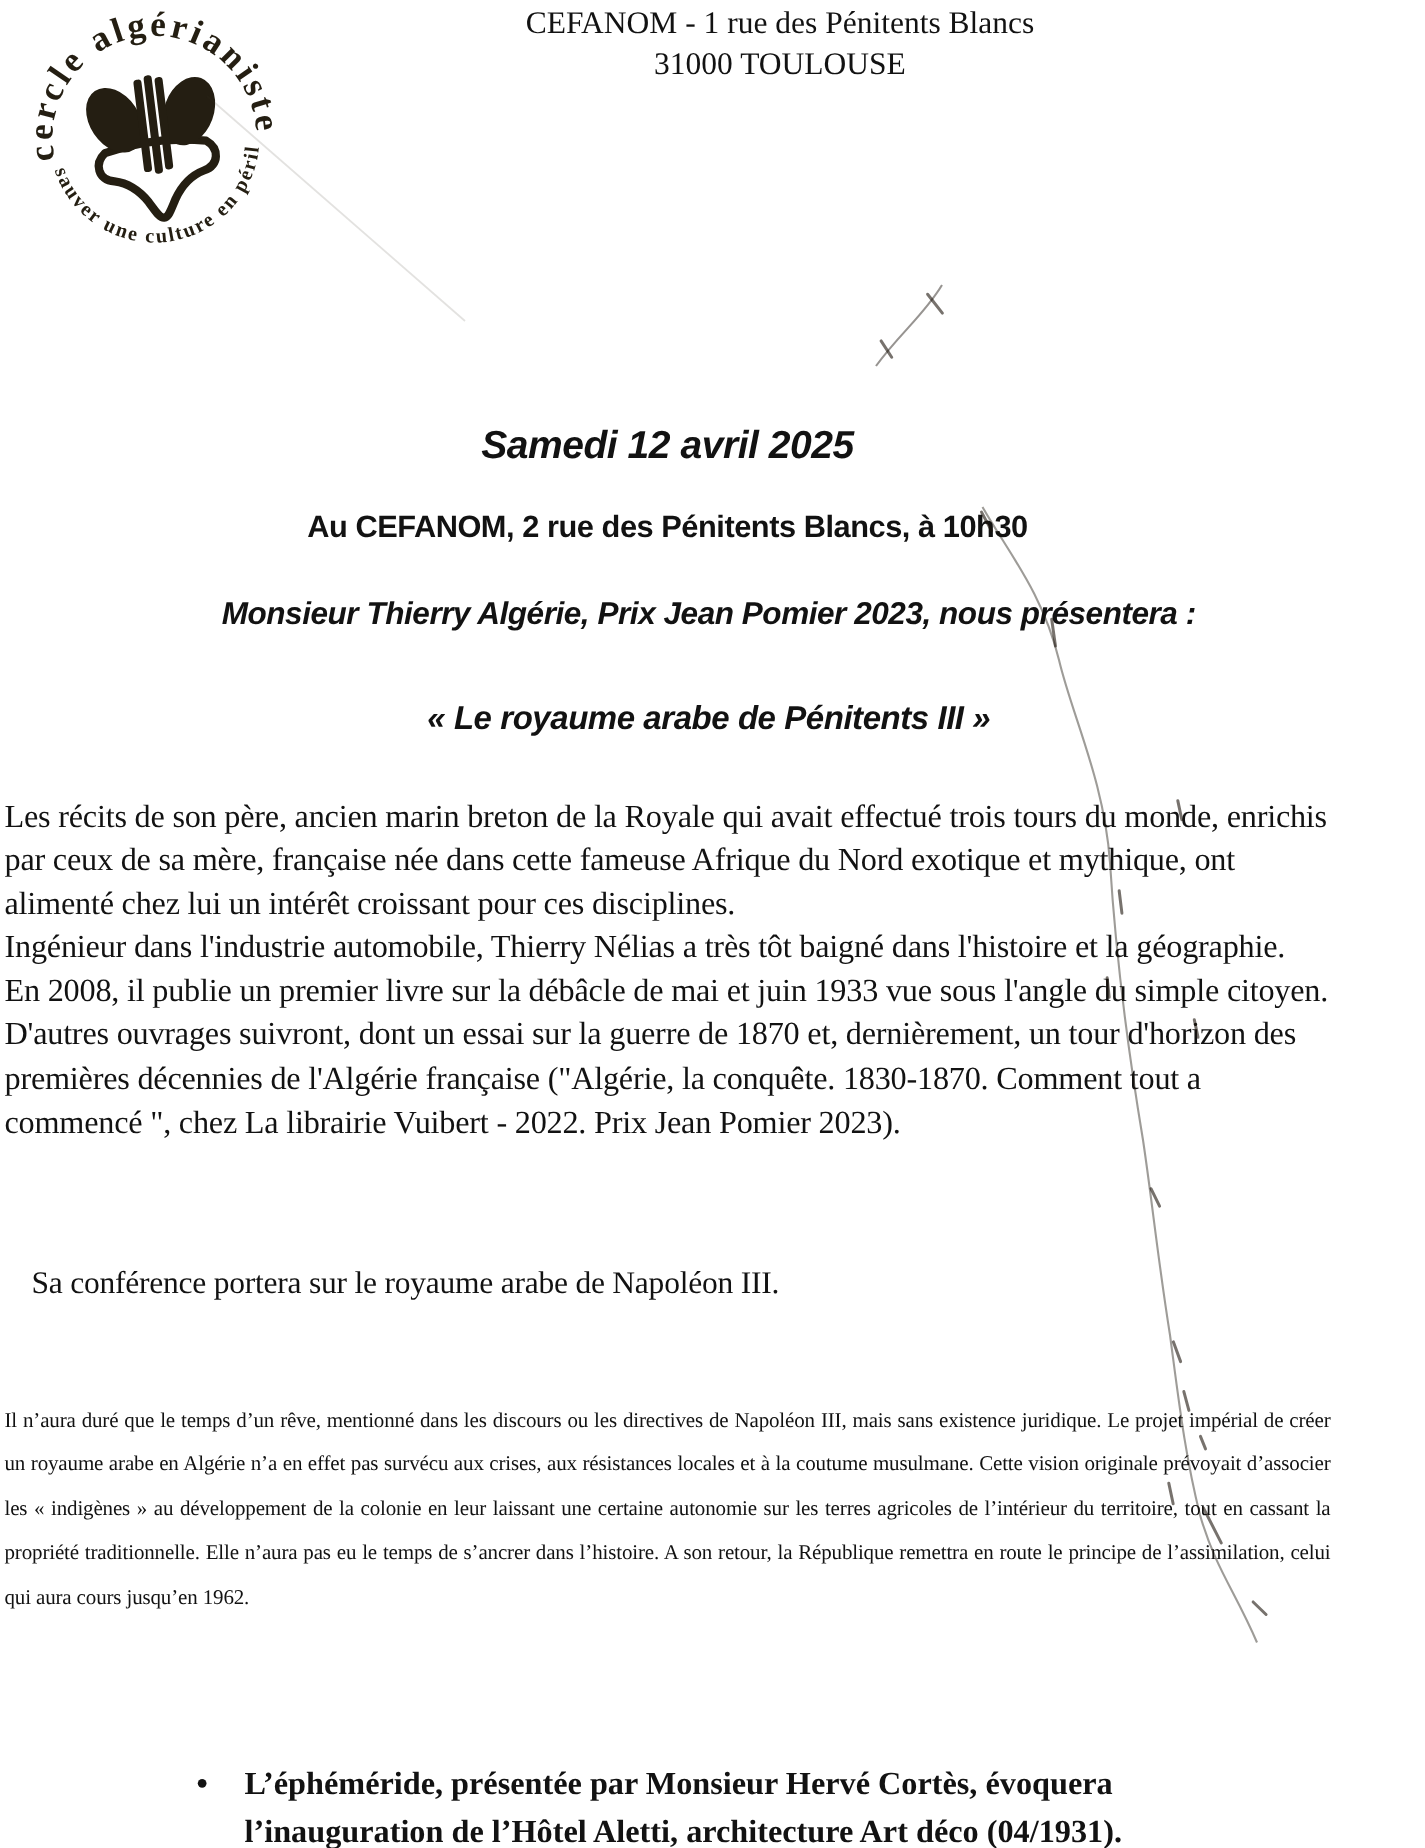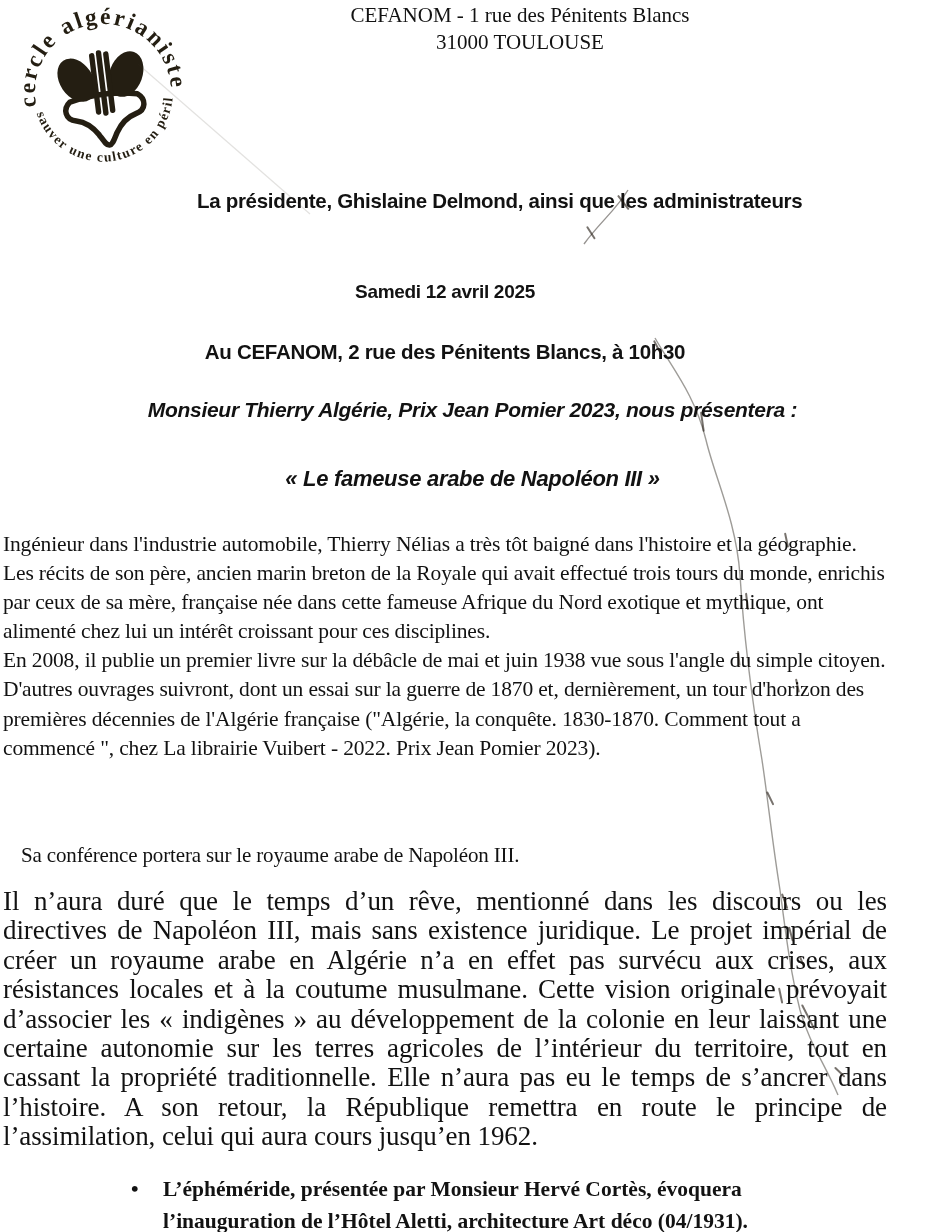--- a/index.html
+++ b/index.html
@@ -17,30 +17,30 @@
 
   
   .letterhead{left:150px;top:2px;width:740px;text-align:center;
     font-size:21px;line-height:26.5px;}
   .site-label{font-style:italic;}
 
   
   .sansb{font-family:"Liberation Sans", sans-serif;font-weight:bold;letter-spacing:-0.3px;}
   .invite{left:65px;top:186px;width:885px;font-size:20.5px;line-height:29px;}
   .invite .l1{padding-left:132px;}
-  .date-line{left:0;top:281px;width:890px;text-align:center;font-size:19px;}
+  .date-line{left:0;top:281px;width:890px;text-align:center;font-size:26px;font-style:italic;}
   .venue-line{left:0;top:340px;width:890px;text-align:center;font-size:20.5px;}
   .speaker-line{left:0;top:398px;width:945px;text-align:center;font-size:21px;font-style:italic;}
   .talk-title{left:0;top:466px;width:945px;text-align:center;font-size:22px;font-style:italic;}
 
   
   .bio{left:3px;top:530px;width:888px;font-size:21.5px;line-height:29.1px;letter-spacing:-0.15px;}
   .bio p{margin:0;}
   .summary{left:21px;top:843px;width:888px;font-size:21px;letter-spacing:-0.15px;}
-  .description{left:3px;top:887px;width:884px;font-size:27px;line-height:29.4px;
+  .description{left:3px;top:933px;width:884px;font-size:14px;line-height:29.4px;
     text-align:justify;letter-spacing:-0.1px;}
 
   
   .ephemeride{left:131px;top:1174px;display:flex;align-items:flex-start;
     font-weight:bold;font-size:21.5px;line-height:31.5px;}
   .ephemeride .bullet{width:32px;flex:0 0 32px;}
   .ephemeride .etext{width:658px;}
 
   
   .artifacts{left:0;top:0;width:950px;height:1232px;pointer-events:none;}
@@ -78,35 +78,34 @@
     </g>
   </svg>
 </div>
 
 <div class="abs letterhead">
   <div>CEFANOM - 1 rue des Pénitents Blancs</div>
   <div>31000 TOULOUSE</div>
 </div>
 
 <div class="abs invite sansb">
-  <div class="l1">La présidente, Ghislaine Delmond, ainsi que les administrateurs</div>
 </div>
 
 <div class="abs date-line sansb">Samedi 12 avril 2025</div>
 
 <div class="abs venue-line sansb">Au CEFANOM, 2 rue des Pénitents Blancs, à 10h30</div>
 
 <div class="abs speaker-line sansb">Monsieur Thierry Algérie, Prix Jean Pomier 2023, nous présentera :</div>
 
-<div class="abs talk-title sansb">« Le fameuse arabe de Napoléon III »</div>
+<div class="abs talk-title sansb">« Le royaume arabe de Pénitents III »</div>
 
 <div class="abs bio">
+  <p>Les récits de son père, ancien marin breton de la Royale qui avait effectué trois tours du monde, enrichis par ceux de sa mère, française née dans cette fameuse Afrique du Nord exotique et mythique, ont alimenté chez lui un intérêt croissant pour ces disciplines.</p>
   <p>Ingénieur dans l'industrie automobile, Thierry Nélias a très tôt baigné dans l'histoire et la géographie.</p>
-  <p>Les récits de son père, ancien marin breton de la Royale qui avait effectué trois tours du monde, enrichis par ceux de sa mère, française née dans cette fameuse Afrique du Nord exotique et mythique, ont alimenté chez lui un intérêt croissant pour ces disciplines.</p>
-  <p>En 2008, il publie un premier livre sur la débâcle de mai et juin 1938 vue sous l'angle du simple citoyen.</p>
+  <p>En 2008, il publie un premier livre sur la débâcle de mai et juin 1933 vue sous l'angle du simple citoyen.</p>
   <p>D'autres ouvrages suivront, dont un essai sur la guerre de 1870 et, dernièrement, un tour d'horizon des premières décennies de l'Algérie française ("Algérie, la conquête. 1830-1870. Comment tout a commencé ", chez La librairie Vuibert - 2022. Prix Jean Pomier 2023).</p>
 </div>
 
 <div class="abs summary">Sa conférence portera sur le royaume arabe de Napoléon III.</div>
 
 <div class="abs description">Il n’aura duré que le temps d’un rêve, mentionné dans les discours ou les directives de Napoléon III, mais sans existence juridique. Le projet impérial de créer un royaume arabe en Algérie n’a en effet pas survécu aux crises, aux résistances locales et à la coutume musulmane. Cette vision originale prévoyait d’associer les « indigènes » au développement de la colonie en leur laissant une certaine autonomie sur les terres agricoles de l’intérieur du territoire, tout en cassant la propriété traditionnelle. Elle n’aura pas eu le temps de s’ancrer dans l’histoire. A son retour, la République remettra en route le principe de l’assimilation, celui qui aura cours jusqu’en 1962.</div>
 
 <div class="abs ephemeride">
   <span class="bullet">•</span>
   <div class="etext">L’éphéméride, présentée par Monsieur Hervé Cortès, évoquera l’inauguration de l’Hôtel Aletti, architecture Art déco (04/1931).</div>

